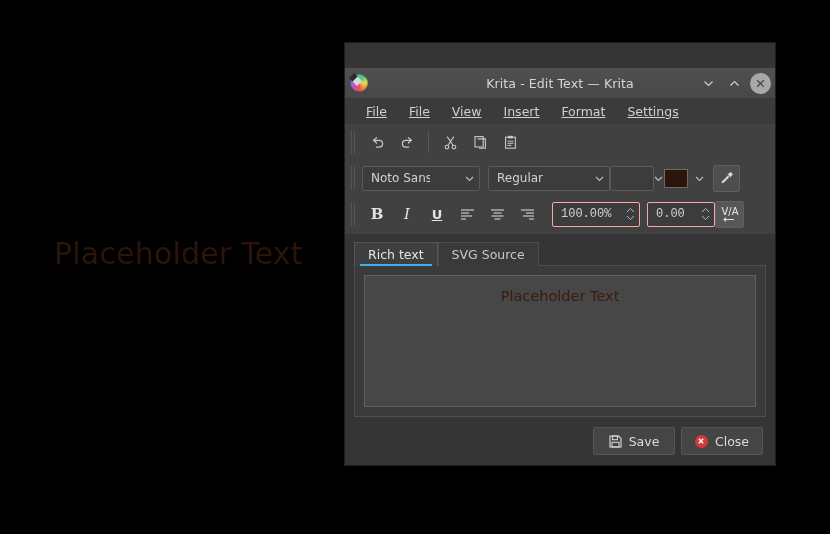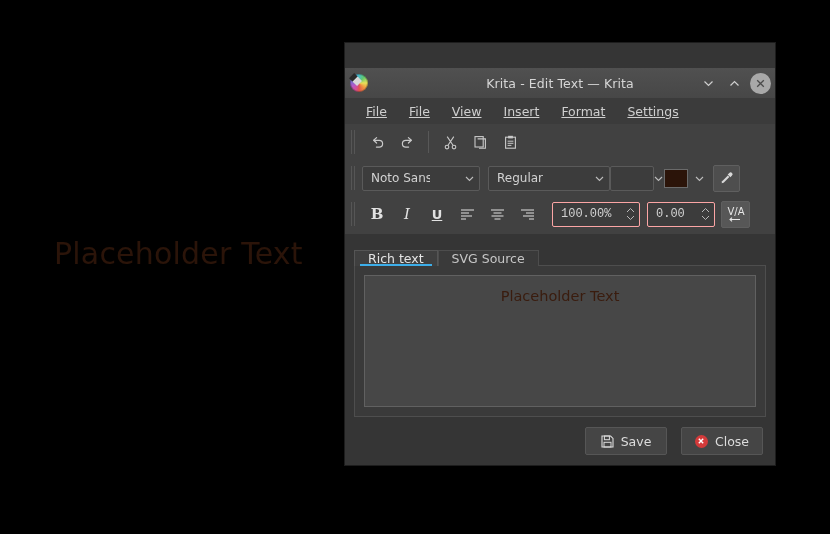--- a/index.html
+++ b/index.html
@@ -237,21 +237,21 @@
     flex: 0 0 auto;
     font-family: Liberation Mono, monospace;
   }
   .spinbox .spval { flex: 1 1 auto; }
   .spinbox .sparrows {
     display: flex; flex-direction: column;
     align-items: center; justify-content: center;
     color: #b9b9b9; line-height: 0; margin-left: 4px;
   }
   #line-height-spin { width: 88px; margin-right: 7px; margin-left: 10px;}
-  #letter-spacing-spin { width: 68px; margin-right: 6px; }
+  #letter-spacing-spin { width: 68px; margin-right: 0; }
   #kerning-button {
     width: 27px; height: 25px;
     background: #575757;
     border: 1px solid #5f5f5f;
     border-radius: 2px;
     display: flex; align-items: center; justify-content: center;
     color: #e6e6e6;
     flex: 0 0 auto;
   }
 
@@ -263,21 +263,21 @@
     flex-direction: column;
     min-height: 0;
   }
   #tabbar {
     display: flex;
     align-items: flex-end;
     height: 26px;
     flex: 0 0 auto;
   }
   .tab {
-    height: 16px;
+    height: 24px;
     padding: 0 13px;
     display: flex;
     align-items: center;
     font-size: 12.5px;
     color: #c6c6c6;
     background: #3a3a3a;
     border: 1px solid #4d4d4d;
     border-bottom: none;
     box-sizing: border-box;
     position: relative;
@@ -320,21 +320,21 @@
   }
 
   
   #footer {
     flex: 0 0 auto;
     height: 48px;
     display: flex;
     align-items: center;
     justify-content: flex-end;
     padding-right: 12px;
-    gap: 14px;
+    gap: 6px;
   }
   .dlg-btn {
     height: 28px;
     min-width: 82px;
     background: #454545;
     border: 1px solid #565656;
     border-radius: 2px;
     display: flex;
     align-items: center;
     justify-content: center;

